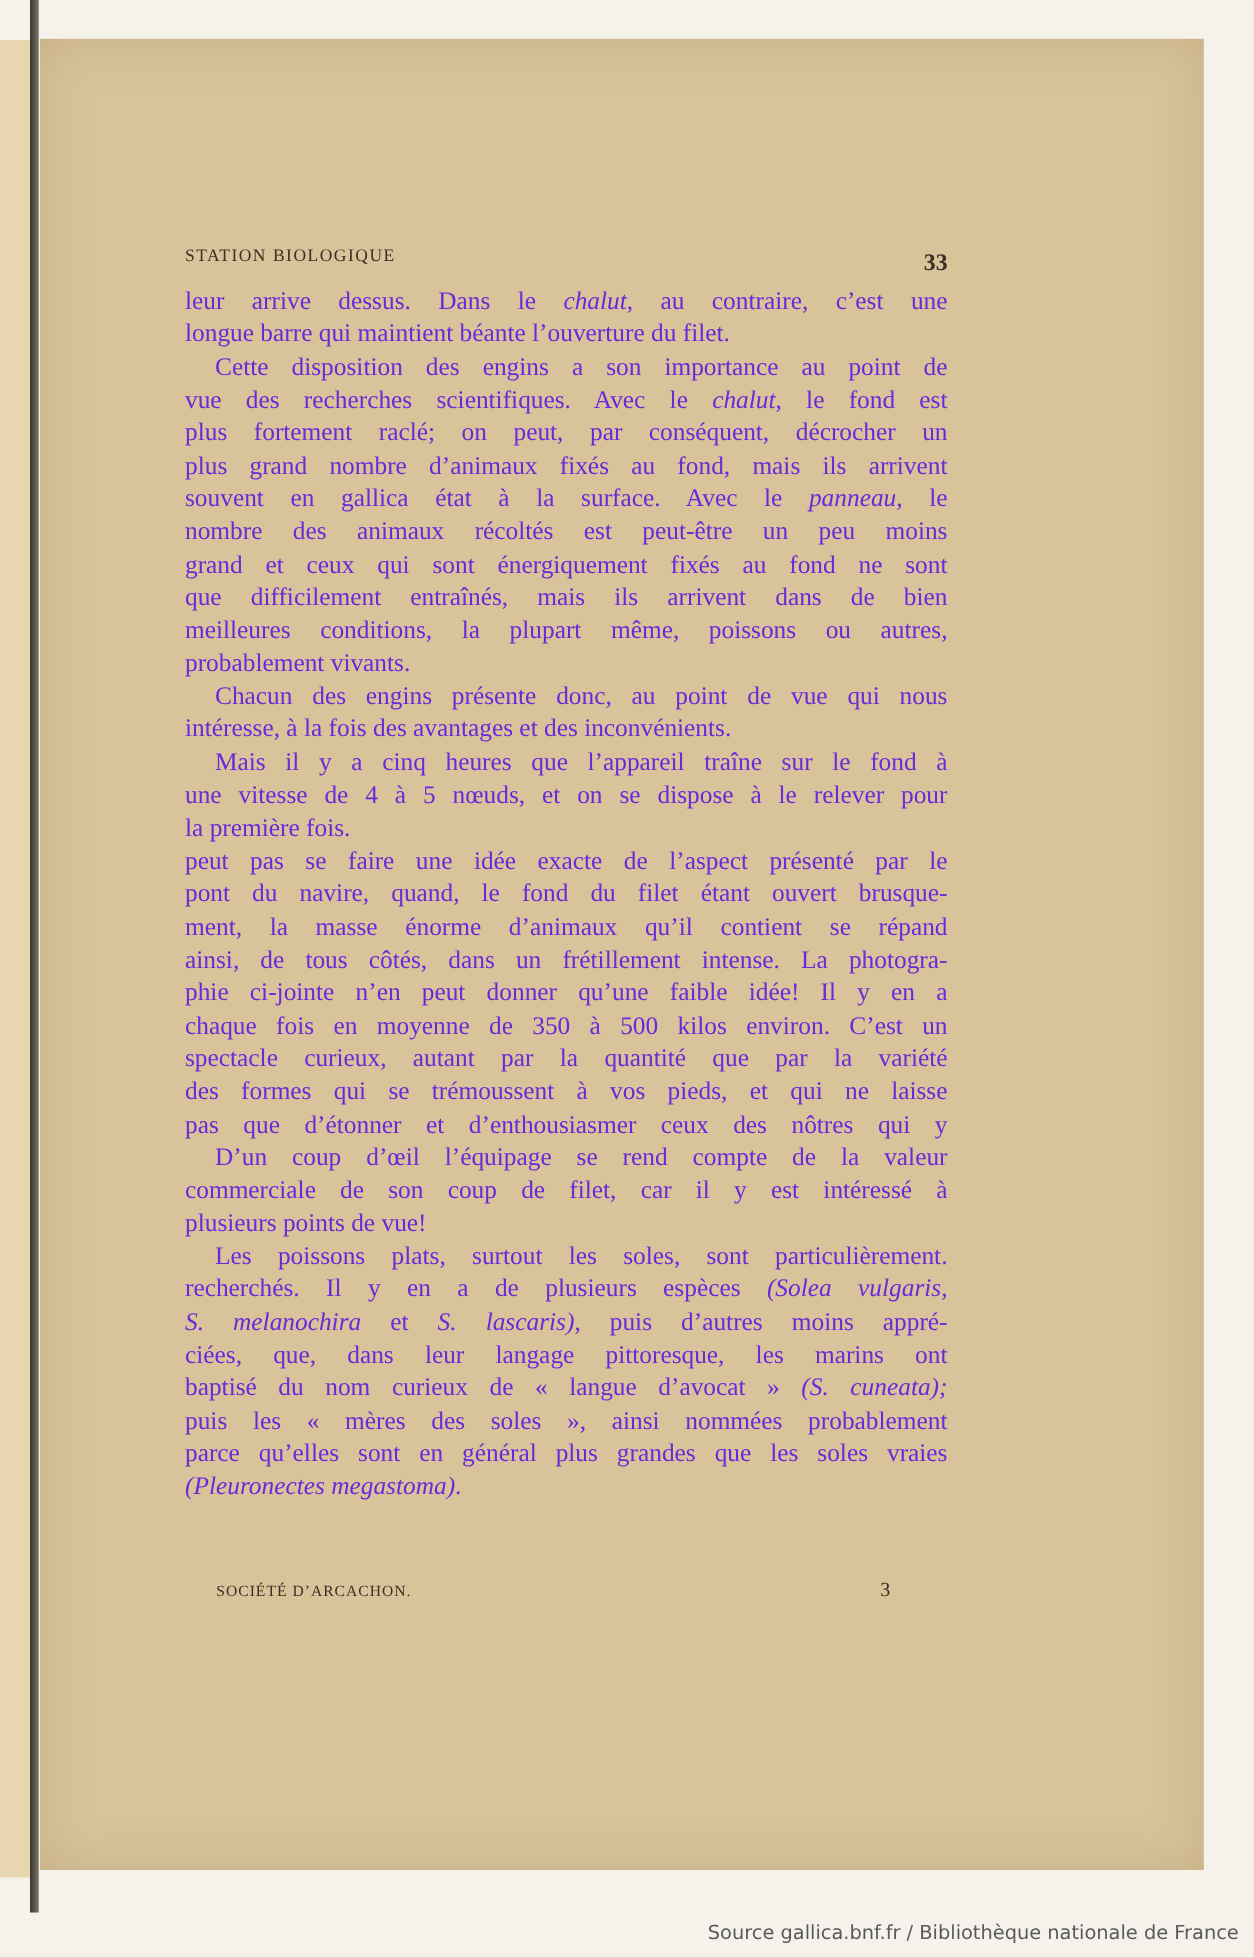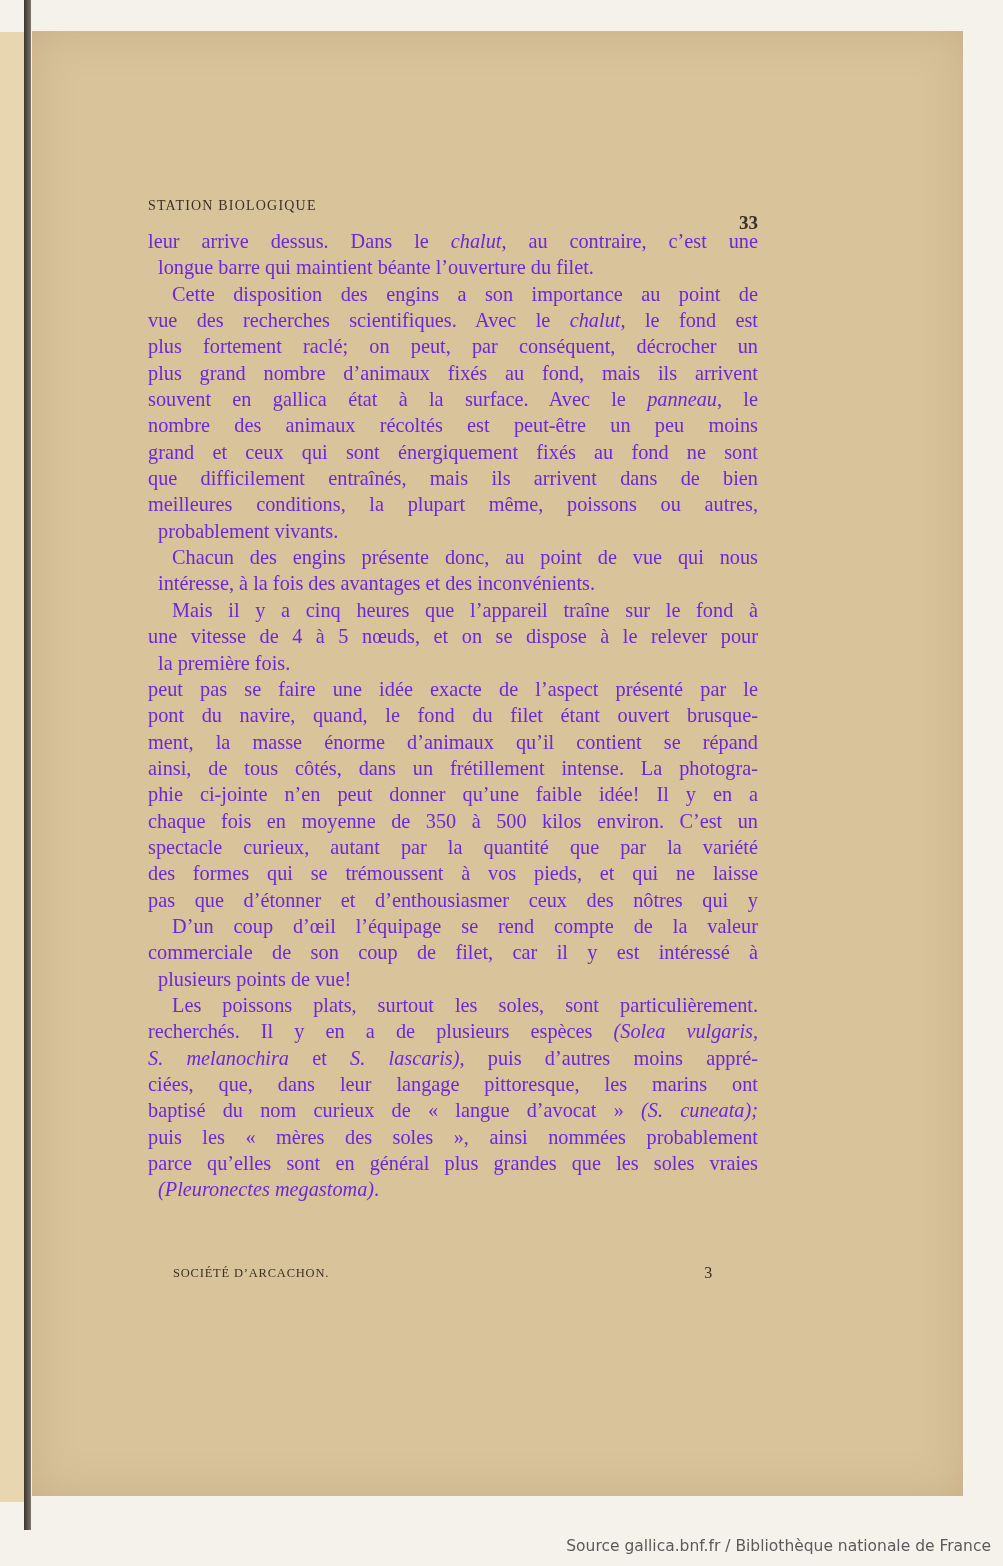--- a/index.html
+++ b/index.html
@@ -23,30 +23,30 @@
   }
   .running-head {
     position:absolute; left:148px; top:196px; width:610px; height:22px;
     color:#3b3025; font-size:15px;
   }
   .running-head .title {
     position:absolute; left:0; right:0; text-align:left;
     letter-spacing:1.2px; font-size:14px; top:2px;
   }
   .running-head .folio {
-    position:absolute; right:0; top:16px; font-size:19px; font-weight:bold;
+    position:absolute; right:0; top:4px; font-size:19px; font-weight:bold;
   }
   .text {
     position:absolute; left:148px; top:228px; width:610px;
     color:#6d28d9; font-size:20.3px; line-height:26.35px;
     text-align:justify;
   }
   .text i { font-style:italic; }
   .text .l { display:block; text-align:justify; text-align-last:justify; white-space:nowrap; }
-  .text .l.last { text-align-last:left;margin-left:10px; }
+  .text .l.last { text-align-last:left; }
   .footer {
     position:absolute; left:173px; top:1266px; width:540px;
     color:#3b3025; font-size:12.5px; letter-spacing:0.8px;
   }
   .footer .sig-right { position:absolute; right:0; top:-2px; font-size:16px; }
   .caption {
     position:absolute; right:12px; top:1537px;
     font-family:"DejaVu Sans","Liberation Sans",sans-serif;
     font-size:15.5px; color:#5a5a5a;
   }

